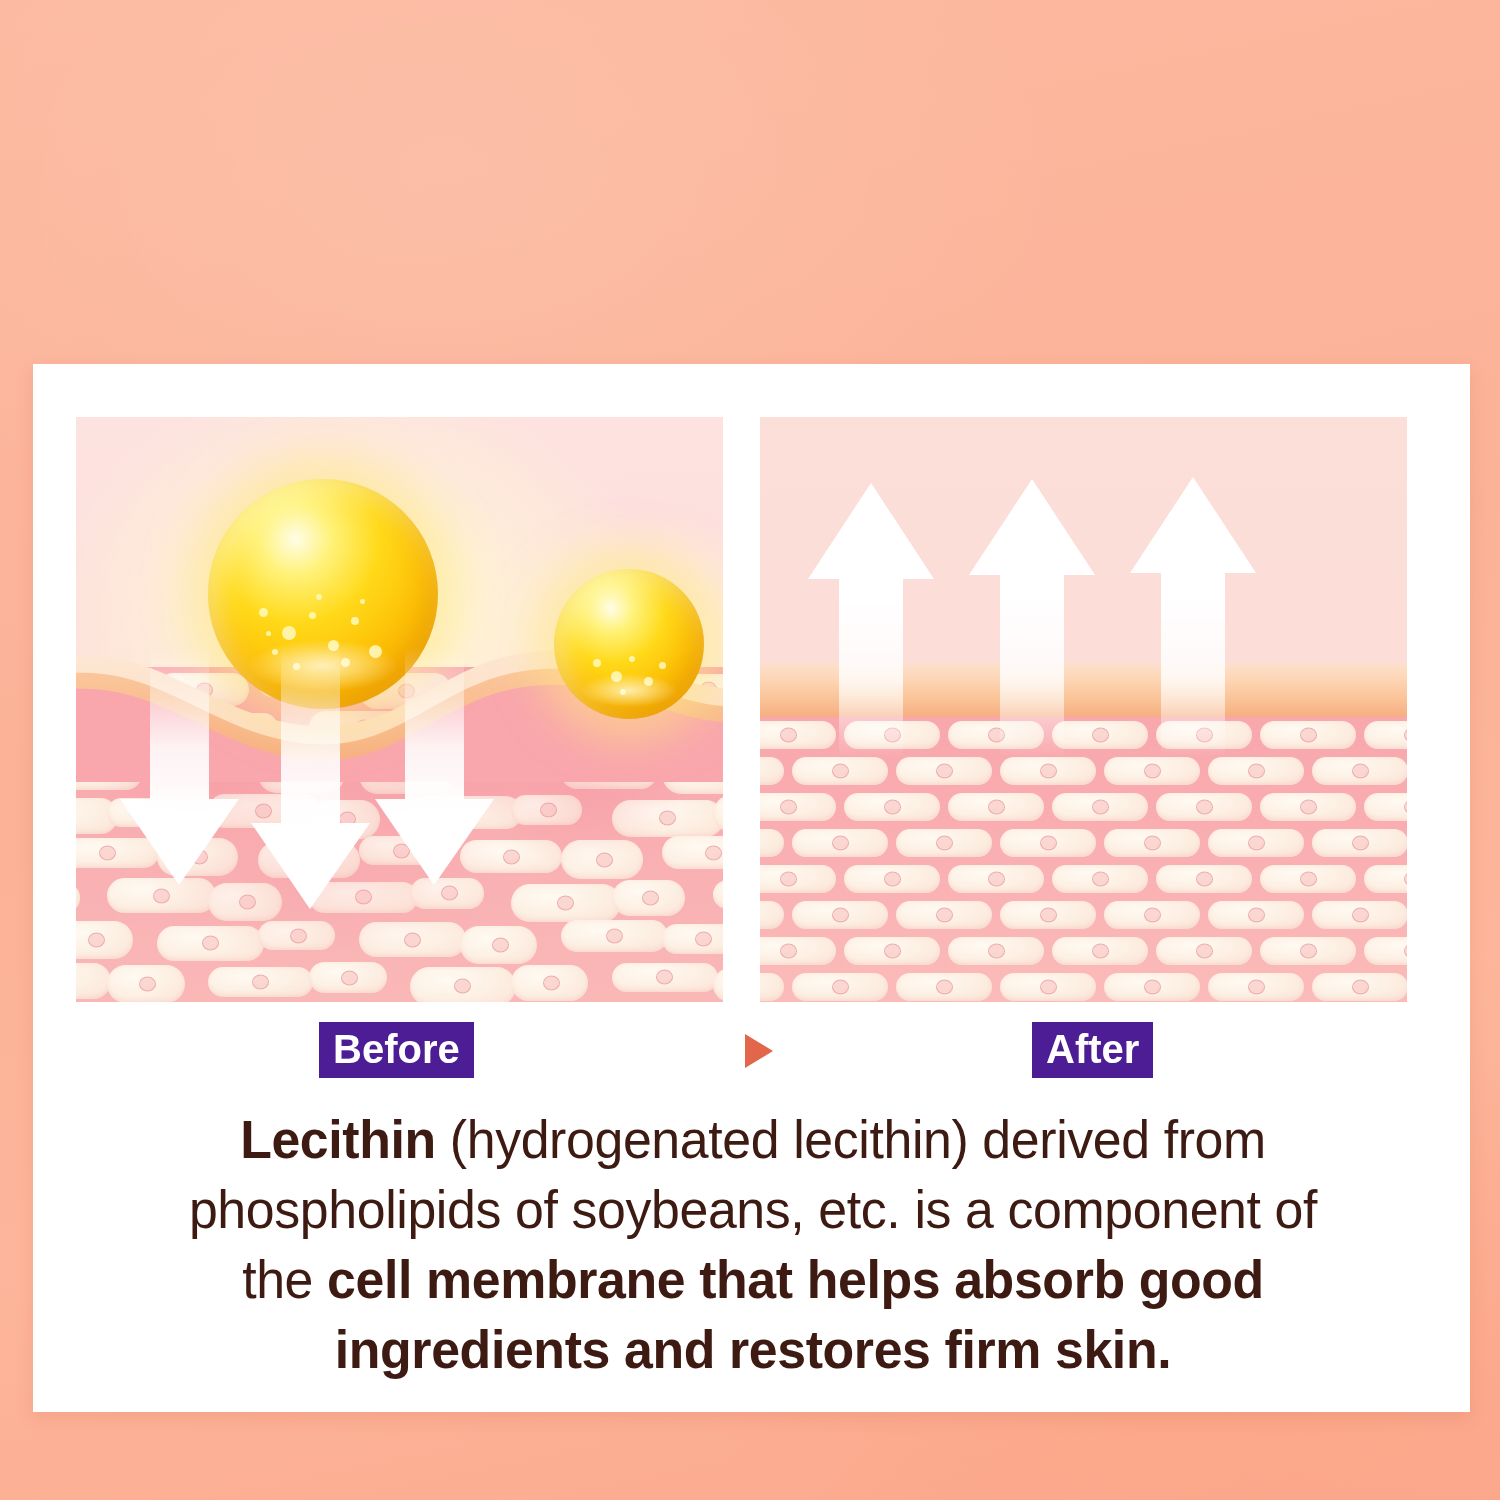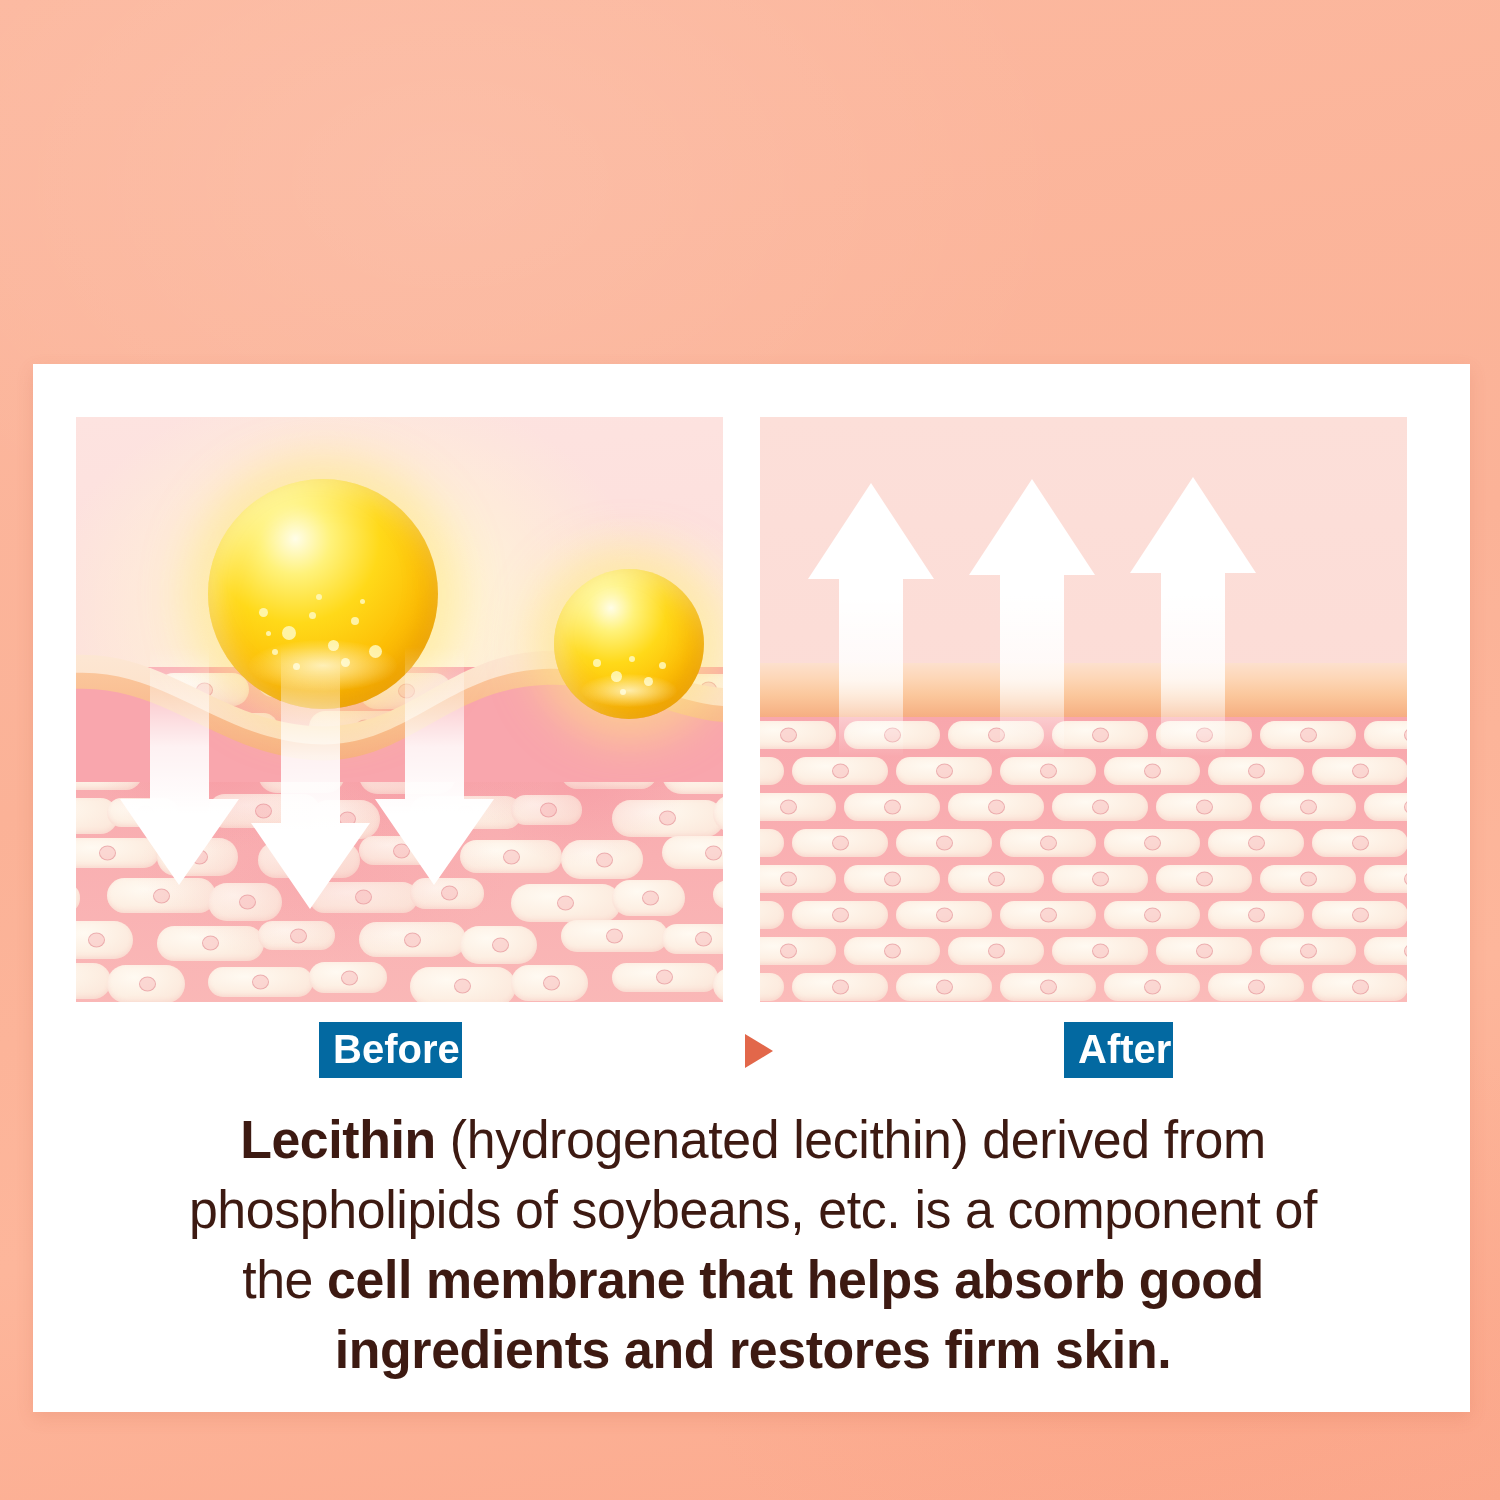--- a/index.html
+++ b/index.html
@@ -208,31 +208,31 @@
   
   #labels-row {
     position: absolute;
     left: 0;
     top: 658px;
     width: 100%;
     height: 60px;
   }
   .badge {
     position: absolute;
-    background: #0369a1;
+    background: #4c1d95;
     color: #ffffff;
     font-family: "Liberation Sans Narrow", "Liberation Sans", sans-serif;
     font-weight: bold;
     font-size: 40px;
     line-height: 46px;
-    padding: 4px 2px 6px 14px;
+    padding: 4px 14px 6px 14px;
     letter-spacing: 0px;
   }
   #badge-before { left: 286px; top: 0; }
-  #badge-after  { left: 999px; top: 0; margin-left: 32px; }
+  #badge-after  { left: 999px; top: 0; }
   #progress-arrow {
     position: absolute;
     left: 712px;
     top: 12px;
     width: 0;
     height: 0;
     border-top: 17px solid transparent;
     border-bottom: 17px solid transparent;
     border-left: 28px solid #e2674a;
   }

